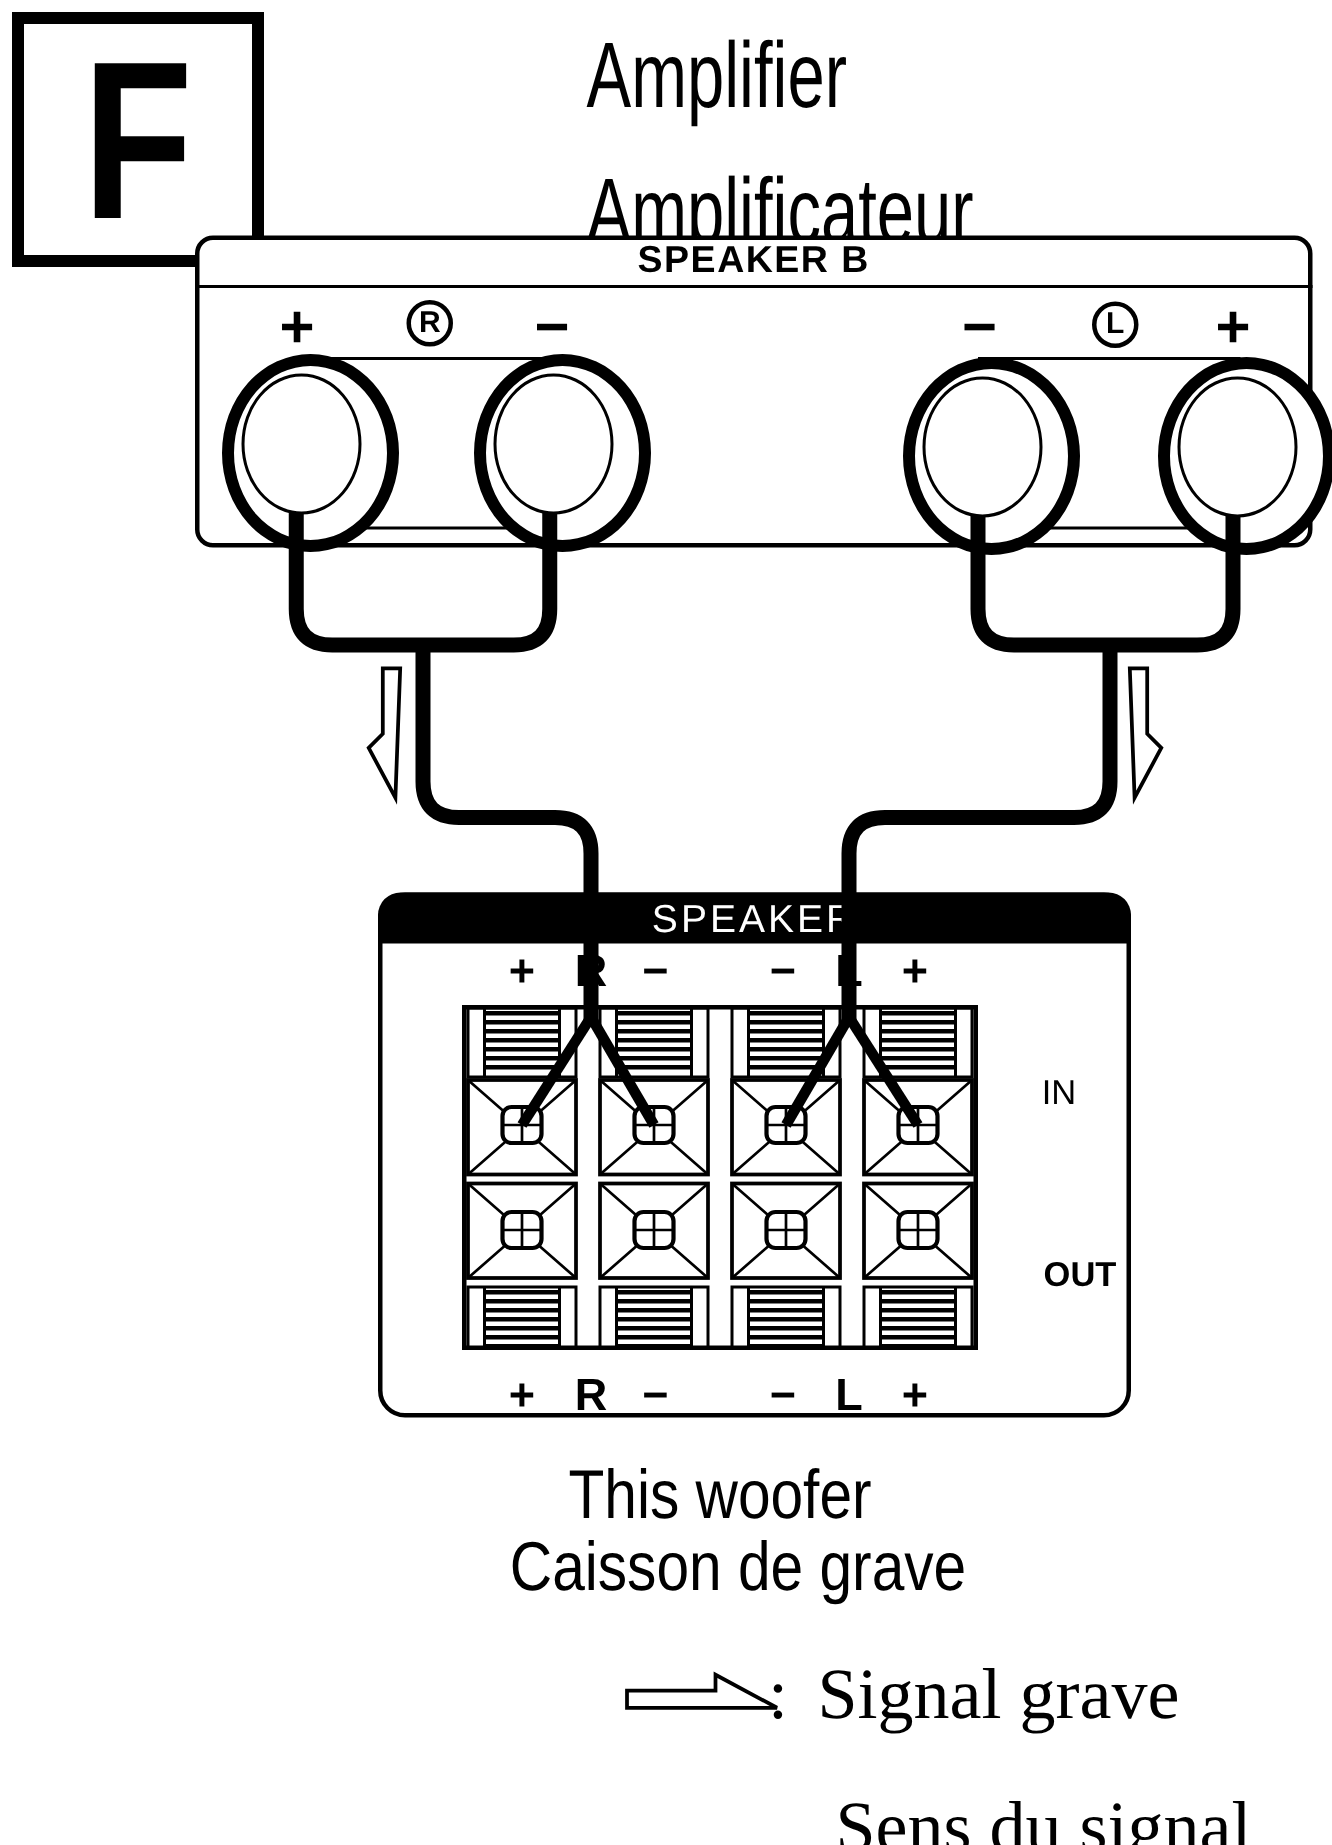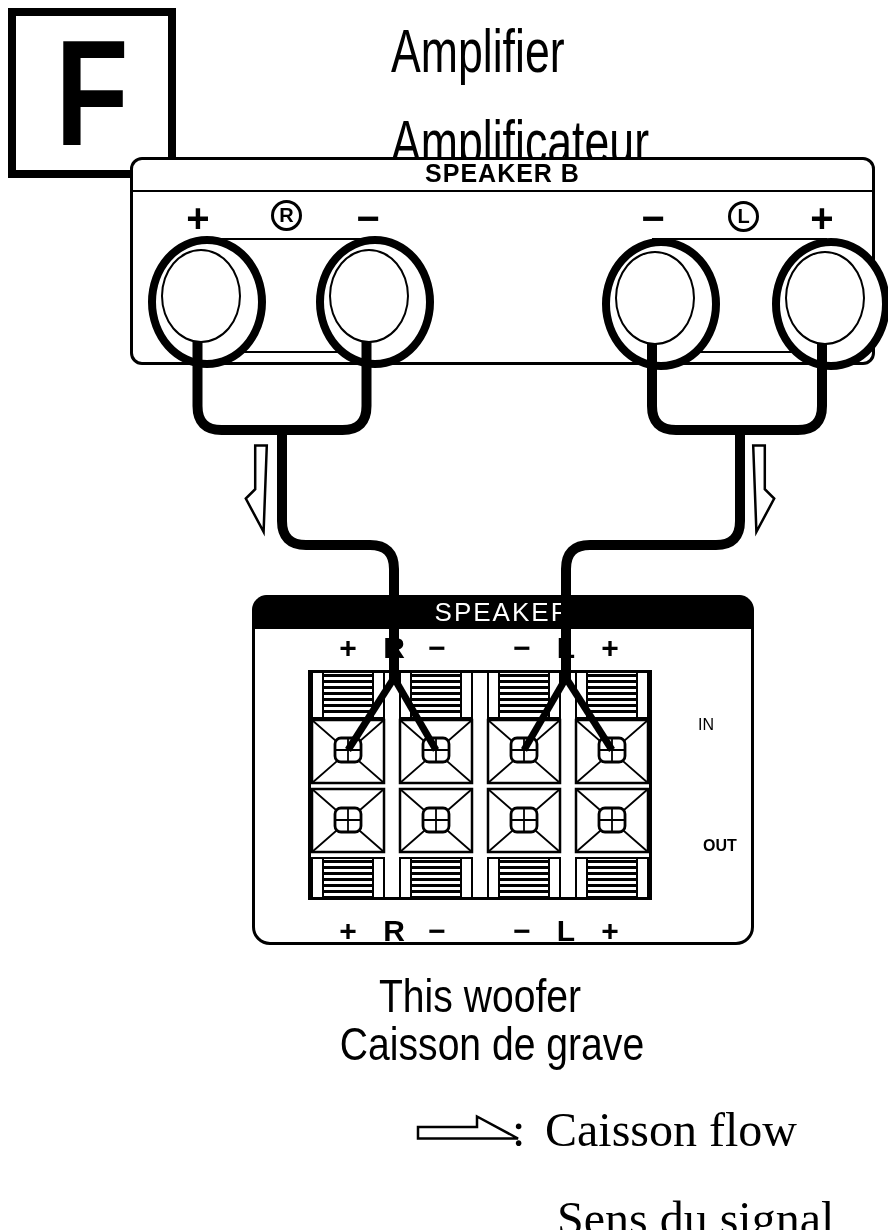--- a/index.html
+++ b/index.html
@@ -26,21 +26,21 @@
   .chan-circ{width:31px;height:31px;border:3px solid #000;border-radius:50%;
              display:flex;align-items:center;justify-content:center;
              font-size:20px;font-weight:bold;background:#fff;box-sizing:border-box;}
   
   .spk-box{left:252px;top:595px;width:502px;height:350px;border:3px solid #000;
            border-radius:18px;background:#fff;box-sizing:border-box;}
   .spk-header{left:252px;top:595px;width:502px;height:34px;background:#000;
               border-radius:15px 15px 0 0;display:flex;align-items:center;justify-content:center;
               color:#fff;font-size:26px;letter-spacing:2px;}
   .spk-lab{font-size:30px;font-weight:bold;transform:translateX(-50%);line-height:1;white-space:nowrap;}
-  .io-lab{font-size:16px;transform:translateX(-50%);line-height:1;}
+  .io-lab{font-size:23px;transform:translateX(-50%);line-height:1;}
   
   .caption{font-size:46px;transform:translateX(-50%) scaleX(.85);white-space:nowrap;line-height:1;}
   .legend-text{font-family:"Liberation Serif",serif;font-size:48px;line-height:1;white-space:nowrap;}
   svg{display:block;}
   .layer{pointer-events:none;}
 </style>
 </head>
 <body>
 
 <div class="canvas">
@@ -149,16 +149,16 @@
       <path d="M255.2,445.5 L266.8,445.5 L263.6,531.8 L245.8,498.6 L255.2,489.2 Z"></path>
       <path d="M764.8,445.5 L753.2,445.5 L756.4,531.8 L774.2,498.6 L764.8,489.2 Z"></path>
       <path d="M418,1127 L477,1127 L477,1116.5 L518,1138.5 L418,1138.5 Z"></path>
     </g>
   </svg>
 
   <div class="abs caption" style="left:480px;top:973px;">This woofer</div>
   <div class="abs caption" style="left:492px;top:1021px;">Caisson de grave</div>
 
   <div class="abs legend-text" style="left:512px;top:1106px;">:</div>
-  <div class="abs legend-text" style="left:545px;top:1106px;">Caisson flow</div>
+  <div class="abs legend-text" style="left:545px;top:1106px;">Signal grave</div>
   <div class="abs legend-text" style="left:557px;top:1163px;margin-top:32px;">Sens du signal</div>
 
 </div>
 
 </body></html>

